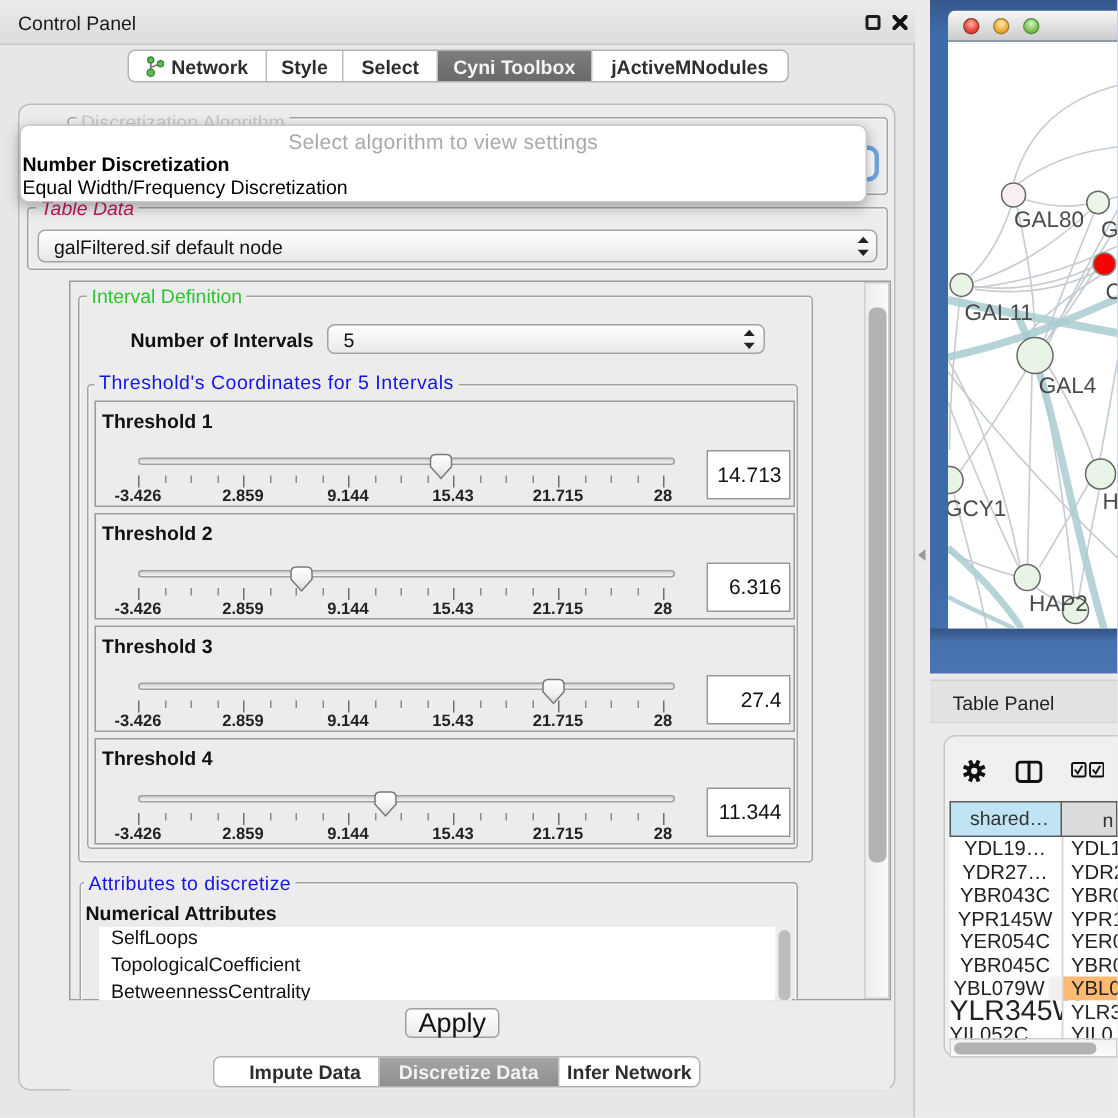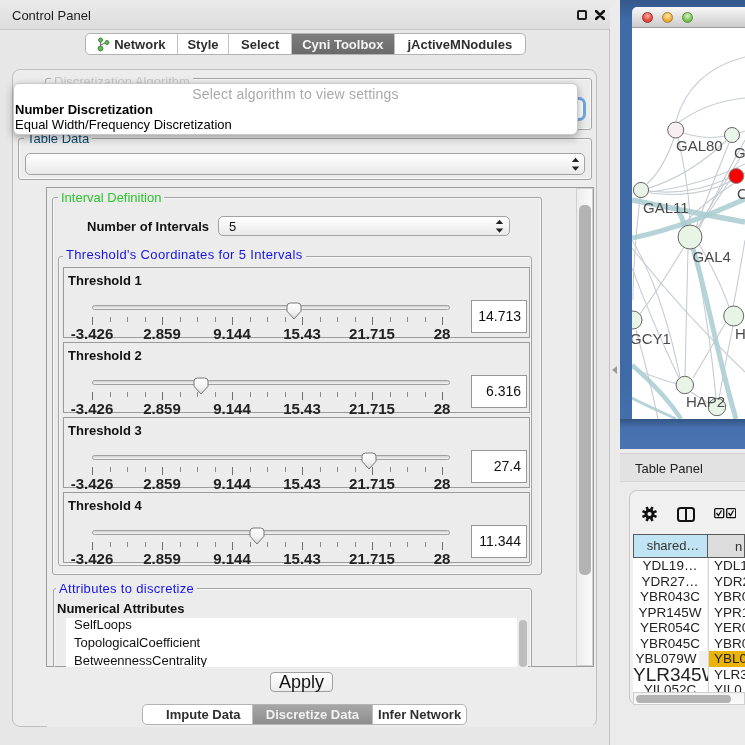--- a/index.html
+++ b/index.html
@@ -24,21 +24,21 @@
 
 .combo { background:linear-gradient(#ffffff,#f2f2f2 60%,#e8e8e8); border:1px solid #a3a3a3; border-radius:5px; font-size:13px; color:#111; }
 .combo .cv { position:absolute; top:3px; }
 
 .tp { left:63px; width:467px; height:71px; border:1px solid #9b9b9b; background:#ececec; position:absolute; }
 .tp .lbl { position:absolute; left:4px; top:5px; font-size:13px; font-weight:bold; color:#111; }
 .tp .track { position:absolute; left:28px; top:37px; width:358px; height:5px; border:1px solid #9f9f9f; border-radius:3px; background:linear-gradient(#cfcfcf,#f5f5f5); }
 .tp .field { position:absolute; left:407px; top:32px; width:56px; height:33px; background:#fff; border:1px solid #979797; font-size:14px; color:#111; text-align:right; padding:7px 5px 0 0; }
 .tick { position:absolute; width:1px; height:5px; background:#8a8a8a; top:49px; }
 .tick.mj { height:8px; background:#6f6f6f; }
-.tl { position:absolute; top:57px; font-size:15px; font-weight:bold; color:#222; transform:translateX(-50%); }
+.tl { position:absolute; top:57px; font-size:11px; font-weight:bold; color:#222; transform:translateX(-50%); }
 .thumb { position:absolute; top:34px; width:16px; height:18px; }
 
 .sbv { background:linear-gradient(to right,#ededed,#fafafa); border:1px solid #d0d0d0; }
 .sbt { background:#b3b3b3; border-radius:5px; }
 </style>
 </head>
 <body>
 <div class="abs" id="win"></div>
 <div class="abs" id="titlebar">
     <div class="abs t">Control Panel</div>
@@ -61,23 +61,24 @@
   <div class="s dark" style="width:103px;">Cyni Toolbox</div>
   <div class="s" style="width:131px;">jActiveMNodules</div>
 </div>
 
 <div class="abs grp" style="left:45px;top:78px;width:547px;height:52px;">
     <span class="ttl" style="left:5px;top:-5px;color:#c6c6c6;">Discretization Algorithm</span>
   </div>
 <div class="abs" style="left:490px;top:97px;width:96px;height:24px;border:3px solid #6fa7df;border-radius:7px;background:#fff;"></div>
 
 <div class="abs grp" style="left:18px;top:138px;width:574px;height:42px;">
-    <span class="ttl" style="left:5px;color:#0c4a6e;">Table Data</span>
+    <span class="ttl" style="left:5px;color:#be185d;font-style:italic;">Table Data</span>
   </div>
 <div class="abs combo" style="left:25px;top:153px;width:560px;height:22px;">
+    <span class="cv" style="left:10px;">galFiltered.sif default node</span>
 <svg style="position:absolute;right:4px;top:3px" width="9" height="15" viewBox="0 0 9 15">
       <path d="M0.8,5 L4.5,0.8 L8.2,5 Z M0.8,9.5 L4.5,13.7 L8.2,9.5 Z" fill="#222"></path>
     </svg>
   </div>
 
 <div class="abs" style="left:46px;top:187px;width:548px;height:480px;border:1px solid #9c9c9c;background:#ececec;"></div>
 <div class="abs sbv" style="left:576px;top:188px;width:17px;height:478px;"></div>
 <div class="abs sbt" style="left:578.5px;top:205px;width:12px;height:370px;"></div>
 
 <div class="abs grp" style="left:52px;top:197px;width:490px;height:378px;">
@@ -396,24 +397,24 @@
 <div style="position:absolute;left:708px;top:573.5px;width:37px;height:15.5px;font-size:13.5px;color:#222;line-height:15.5px;background:#fff;padding-left:6px;">YDR2</div>
 <div style="position:absolute;left:633px;top:589.0px;width:74px;height:15.5px;font-size:13.5px;color:#222;text-align:center;line-height:15.5px;background:#fff;">YBR043C</div>
 <div style="position:absolute;left:708px;top:589.0px;width:37px;height:15.5px;font-size:13.5px;color:#222;line-height:15.5px;background:#fff;padding-left:6px;">YBR0</div>
 <div style="position:absolute;left:633px;top:604.5px;width:74px;height:15.5px;font-size:13.5px;color:#222;text-align:center;line-height:15.5px;background:#fff;">YPR145W</div>
 <div style="position:absolute;left:708px;top:604.5px;width:37px;height:15.5px;font-size:13.5px;color:#222;line-height:15.5px;background:#fff;padding-left:6px;">YPR1</div>
 <div style="position:absolute;left:633px;top:620.0px;width:74px;height:15.5px;font-size:13.5px;color:#222;text-align:center;line-height:15.5px;background:#fff;">YER054C</div>
 <div style="position:absolute;left:708px;top:620.0px;width:37px;height:15.5px;font-size:13.5px;color:#222;line-height:15.5px;background:#fff;padding-left:6px;">YER0</div>
 <div style="position:absolute;left:633px;top:635.5px;width:74px;height:15.5px;font-size:13.5px;color:#222;text-align:center;line-height:15.5px;background:#fff;">YBR045C</div>
 <div style="position:absolute;left:708px;top:635.5px;width:37px;height:15.5px;font-size:13.5px;color:#222;line-height:15.5px;background:#fff;padding-left:6px;">YBR0</div>
 <div style="position:absolute;left:633px;top:651.0px;width:66px;height:15.5px;font-size:13.5px;color:#222;text-align:center;line-height:15.5px;background:#fff;">YBL079W</div>
-<div style="position:absolute;left:708px;top:651.0px;width:37px;height:15.5px;font-size:13.5px;color:#222;line-height:15.5px;background:#eab308;padding-left:6px;">YBL0</div>
+<div style="position:absolute;left:708px;top:651.0px;width:37px;height:15.5px;font-size:13.5px;color:#222;line-height:15.5px;background:#fdba74;padding-left:6px;">YBL0</div>
 <div style="position:absolute;left:633px;top:666.5px;width:74px;height:15.5px;font-size:19px;color:#222;text-align:center;line-height:15.5px;background:#fff;">YLR345W</div>
 <div style="position:absolute;left:708px;top:666.5px;width:37px;height:15.5px;font-size:13.5px;color:#222;line-height:15.5px;background:#fff;padding-left:6px;">YLR3</div>
-<div style="position:absolute;left:633px;top:682.0px;width:74px;height:15.5px;font-size:13.5px;color:#222;text-align:center;line-height:15.5px;background:#fff;">YIL052C</div>
+<div style="position:absolute;left:633px;top:682.0px;width:74px;height:15.5px;font-size:13.5px;color:#222;text-align:left;line-height:15.5px;background:#fff;">YIL052C</div>
 <div style="position:absolute;left:708px;top:682.0px;width:37px;height:15.5px;font-size:13.5px;color:#222;line-height:15.5px;background:#fff;padding-left:6px;">YIL0</div>
 <div class="abs" style="left:707.5px;top:558px;width:1px;height:136px;background:#d8d8d8;"></div>
 <div class="abs" style="left:633px;top:692px;width:112px;height:13px;background:linear-gradient(#f2f2f2,#fcfcfc);border:1px solid #cfcfcf;"></div>
 <div class="abs sbt" style="left:636px;top:694.5px;width:95px;height:8px;"></div>
 
 <div class="abs" style="left:13px;top:83px;width:565px;height:52px;background:#fff;border:1px solid #c9c9c9;border-radius:6px;box-shadow:0 3px 9px rgba(0,0,0,0.32);"></div>
 <div class="abs" style="left:13px;top:86px;width:565px;text-align:center;font-size:14px;letter-spacing:0.2px;color:#a9a9a9;">Select algorithm to view settings</div>
 <div class="abs" style="left:15px;top:102px;font-size:13px;font-weight:bold;color:#000;">Number Discretization</div>
 <div class="abs" style="left:15px;top:117px;font-size:13px;color:#000;">Equal Width/Frequency Discretization</div>
 

